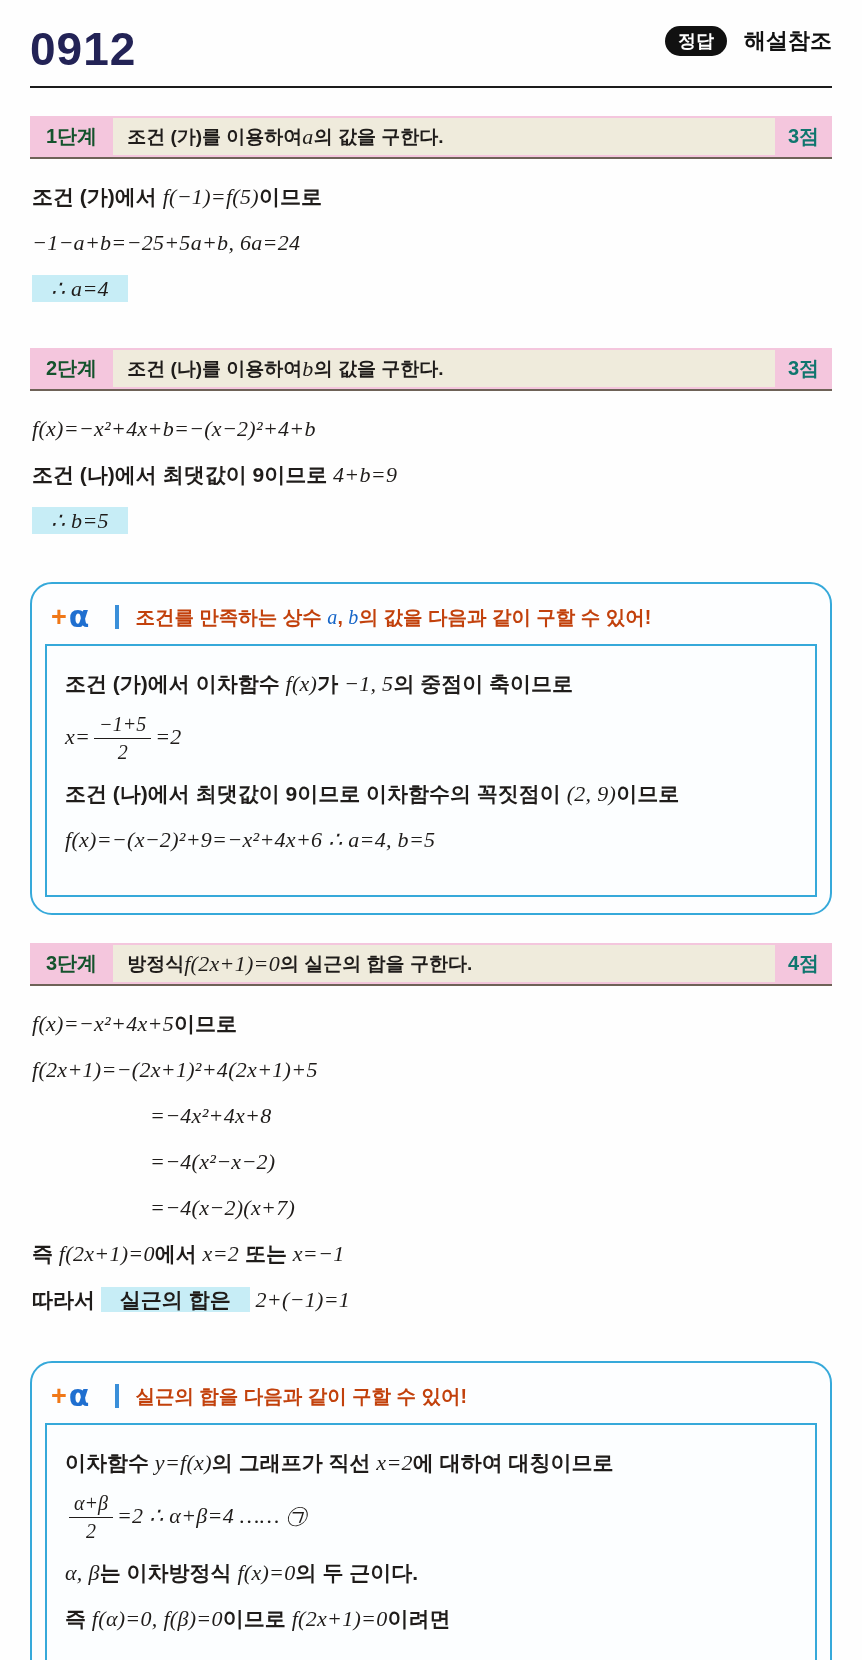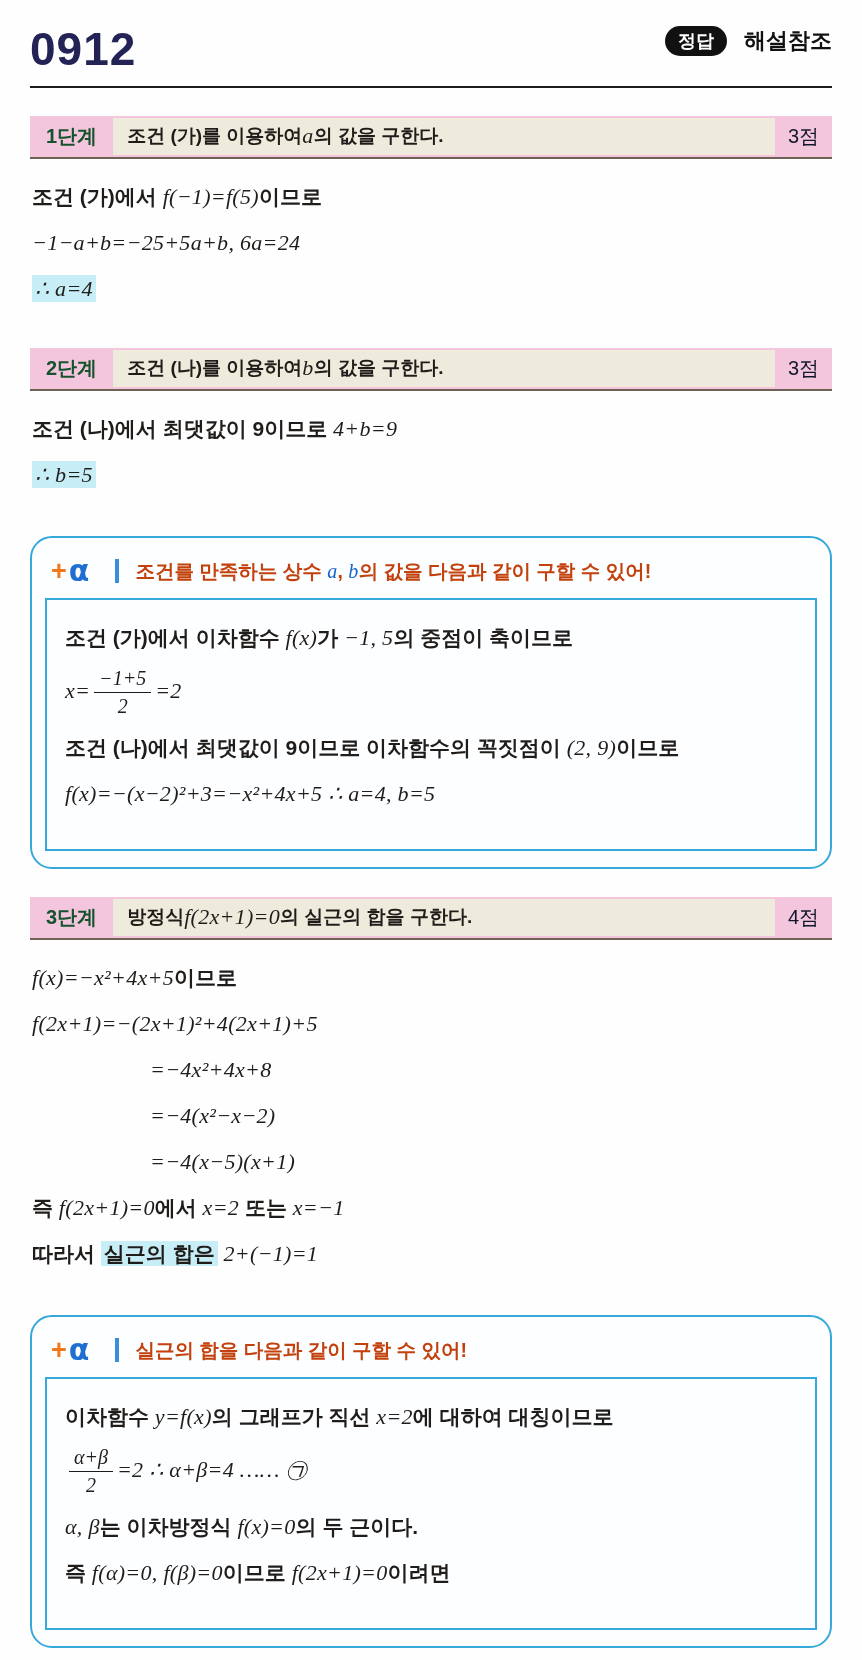--- a/index.html
+++ b/index.html
@@ -12,29 +12,29 @@
   
   .doc-header{display:flex;justify-content:space-between;align-items:flex-start;padding-top:26px;}
   .problem-number{font-size:46px;font-weight:bold;color:#232356;letter-spacing:1px;line-height:1;}
   .answer-group{display:flex;align-items:center;gap:17px;}
   .answer-pill{background:#111;color:#fff;font-weight:bold;font-size:18px;border-radius:15px;padding:3px 13px;}
   .answer-text{font-size:22px;font-weight:bold;color:#111;}
   .top-rule{border:none;border-top:2.5px solid #1c1c1c;margin:14px 0 0 0;}
   
   .step-header{display:flex;align-items:stretch;background:#f4c6dd;border-bottom:2.5px solid #6e6257;margin-top:28px;}
   .step-badge{color:#14532d;font-weight:bold;font-size:20px;padding:7px 16px;display:flex;align-items:center;}
-  .step-title{flex:1;background:#efebdc;margin:2px 0;padding:5px 14px;font-size:19px;font-weight:bold;display:flex;align-items:flex-start;}
-  .points-badge{color:#0f172a;font-weight:normal;font-size:20px;padding:7px 13px;display:flex;align-items:center;}
+  .step-title{flex:1;background:#efebdc;margin:2px 0;padding:5px 14px;font-size:19px;font-weight:bold;display:flex;align-items:center;}
+  .points-badge{color:#0f766e;font-weight:bold;font-size:20px;padding:7px 13px;display:flex;align-items:center;}
   
   .step-body{padding:8px 2px 2px 2px;}
   .line{margin:13px 0;font-size:21px;line-height:1.5;}
   .line.indent-eq{padding-left:118px;}
   .kr{font-weight:bold;}
   .m{font-family:"Liberation Serif","DejaVu Serif",serif;font-style:italic;font-weight:normal;font-size:22px;letter-spacing:0.3px;}
-  .hl{background:#c7edf6;padding:1px 3px;}
+  .hl{background:#c7edf6;padding:1px 19px;}
   .frac{display:inline-block;text-align:center;vertical-align:middle;font-family:"Liberation Serif","DejaVu Serif",serif;font-style:italic;font-size:20px;margin:0 4px;line-height:1.15;}
   .frac .num{display:block;border-bottom:1.8px solid #1f1c1a;padding:0 5px 2px;}
   .frac .den{display:block;padding-top:2px;}
   
   .alpha-box{border:2.5px solid #36a9da;border-radius:22px;padding:10px 13px 16px;margin-top:30px;background:#fdfeff;}
   .alpha-header{display:flex;align-items:center;padding:8px 6px 12px;}
   .alpha-plus{color:#f07818;font-size:27px;font-weight:bold;line-height:1;}
   .alpha-char{color:#1f6fd0;font-size:30px;font-weight:bold;line-height:1;margin-left:2px;font-family:"DejaVu Sans",sans-serif;}
   .alpha-sep{width:4px;height:24px;background:#3a8fd9;margin:0 16px 0 26px;}
   .alpha-title{color:#1565c8;font-weight:bold;font-size:19.5px;}
@@ -75,56 +75,57 @@
   <div class="step-header">
     <span class="step-badge">2단계</span>
     <span class="step-title">
         <span class="kr">조건 (나)를 이용하여 </span>
         <span class="m">b</span>
         <span class="kr">의 값을 구한다.</span>
       </span>
     <span class="points-badge">3점</span>
   </div>
   <div class="step-body">
+      <div class="line"><span class="m">f(x)=−x²+4x+b=−(x−2)²+4+b</span></div>
       <div class="line"><span class="kr">조건 (나)에서 최댓값이 9이므로 </span><span class="m">4+b=9</span></div>
       <div class="line"><span class="m hl">∴ b=5</span></div>
     </div>
 </section>
 
 <aside class="alpha-box">
   <div class="alpha-header">
     <span class="alpha-plus">+</span>
     <span class="alpha-char">α</span>
     <span class="alpha-sep"></span>
     <span class="alpha-title"><span class="kr">조건를 만족하는 상수 </span><span class="m">a</span><span class="kr">, </span><span class="m">b</span><span class="kr">의 값을 다음과 같이 구할 수 있어!</span></span>
   </div>
   <div class="alpha-inner">
       <div class="line"><span class="kr">조건 (가)에서 이차함수 </span><span class="m">f(x)</span><span class="kr">가 </span><span class="m">−1, 5</span><span class="kr">의 중점이 축이므로</span></div>
       <div class="line"><span class="m">x=</span><span class="frac"><span class="num">−1+5</span><span class="den">2</span></span><span class="m">=2</span></div>
       <div class="line"><span class="kr">조건 (나)에서 최댓값이 9이므로 이차함수의 꼭짓점이 </span><span class="m">(2, 9)</span><span class="kr">이므로</span></div>
-      <div class="line"><span class="m">f(x)=−(x−2)²+3=−x²+4x+5</span><span class="m">   ∴ a=4, b=5</span></div>
+      <div class="line"><span class="m">f(x)=−(x−2)²+9=−x²+4x+6</span><span class="m">   ∴ a=4, b=5</span></div>
     </div>
 </aside>
 
 <section>
   <div class="step-header">
     <span class="step-badge">3단계</span>
     <span class="step-title">
         <span class="kr">방정식 </span>
         <span class="m">f(2x+1)=0</span>
         <span class="kr">의 실근의 합을 구한다.</span>
       </span>
     <span class="points-badge">4점</span>
   </div>
   <div class="step-body">
       <div class="line"><span class="m">f(x)=−x²+4x+5</span><span class="kr">이므로</span></div>
       <div class="line"><span class="m">f(2x+1)=−(2x+1)²+4(2x+1)+5</span></div>
       <div class="line indent-eq"><span class="m">=−4x²+4x+8</span></div>
       <div class="line indent-eq"><span class="m">=−4(x²−x−2)</span></div>
-      <div class="line indent-eq"><span class="m">=−4(x−5)(x+1)</span></div>
+      <div class="line indent-eq"><span class="m">=−4(x−2)(x+7)</span></div>
       <div class="line"><span class="kr">즉 </span><span class="m">f(2x+1)=0</span><span class="kr">에서 </span><span class="m">x=2</span><span class="kr"> 또는 </span><span class="m">x=−1</span></div>
       <div class="line"><span class="kr">따라서 </span><span class="kr hl">실근의 합은</span><span class="kr"> </span><span class="m">2+(−1)=1</span></div>
     </div>
 </section>
 
 <aside class="alpha-box">
   <div class="alpha-header">
     <span class="alpha-plus">+</span>
     <span class="alpha-char">α</span>
     <span class="alpha-sep"></span>

